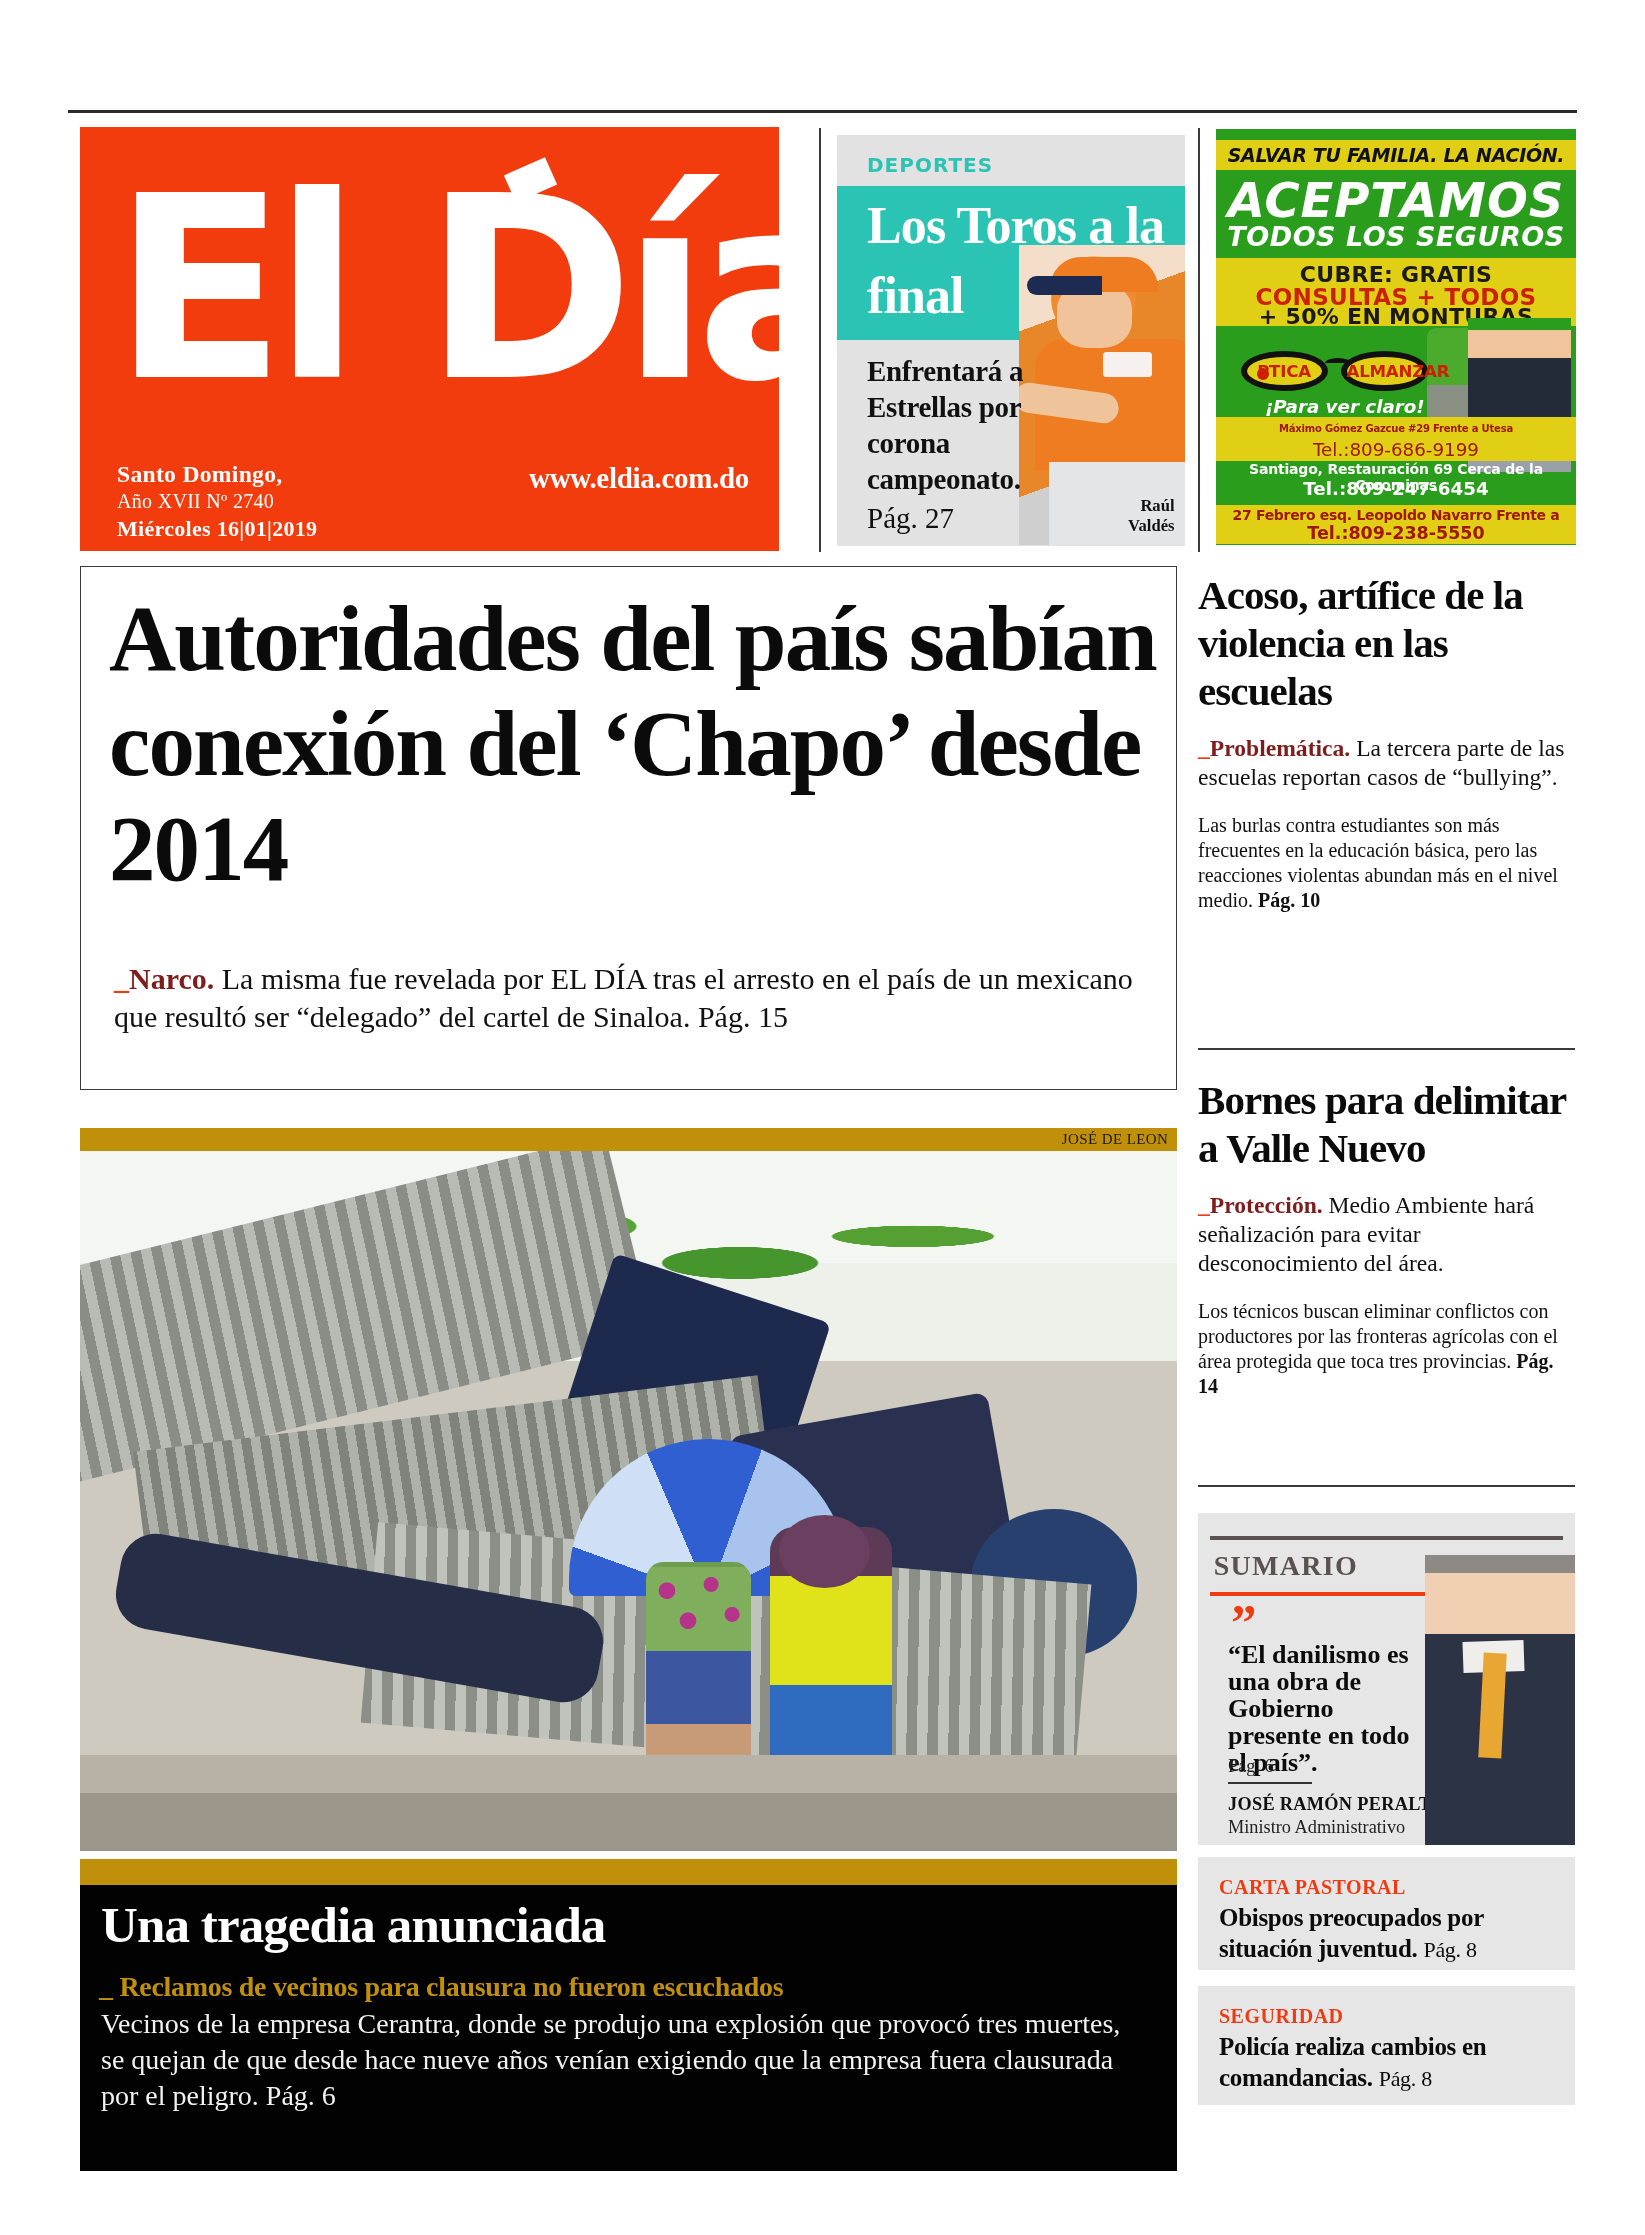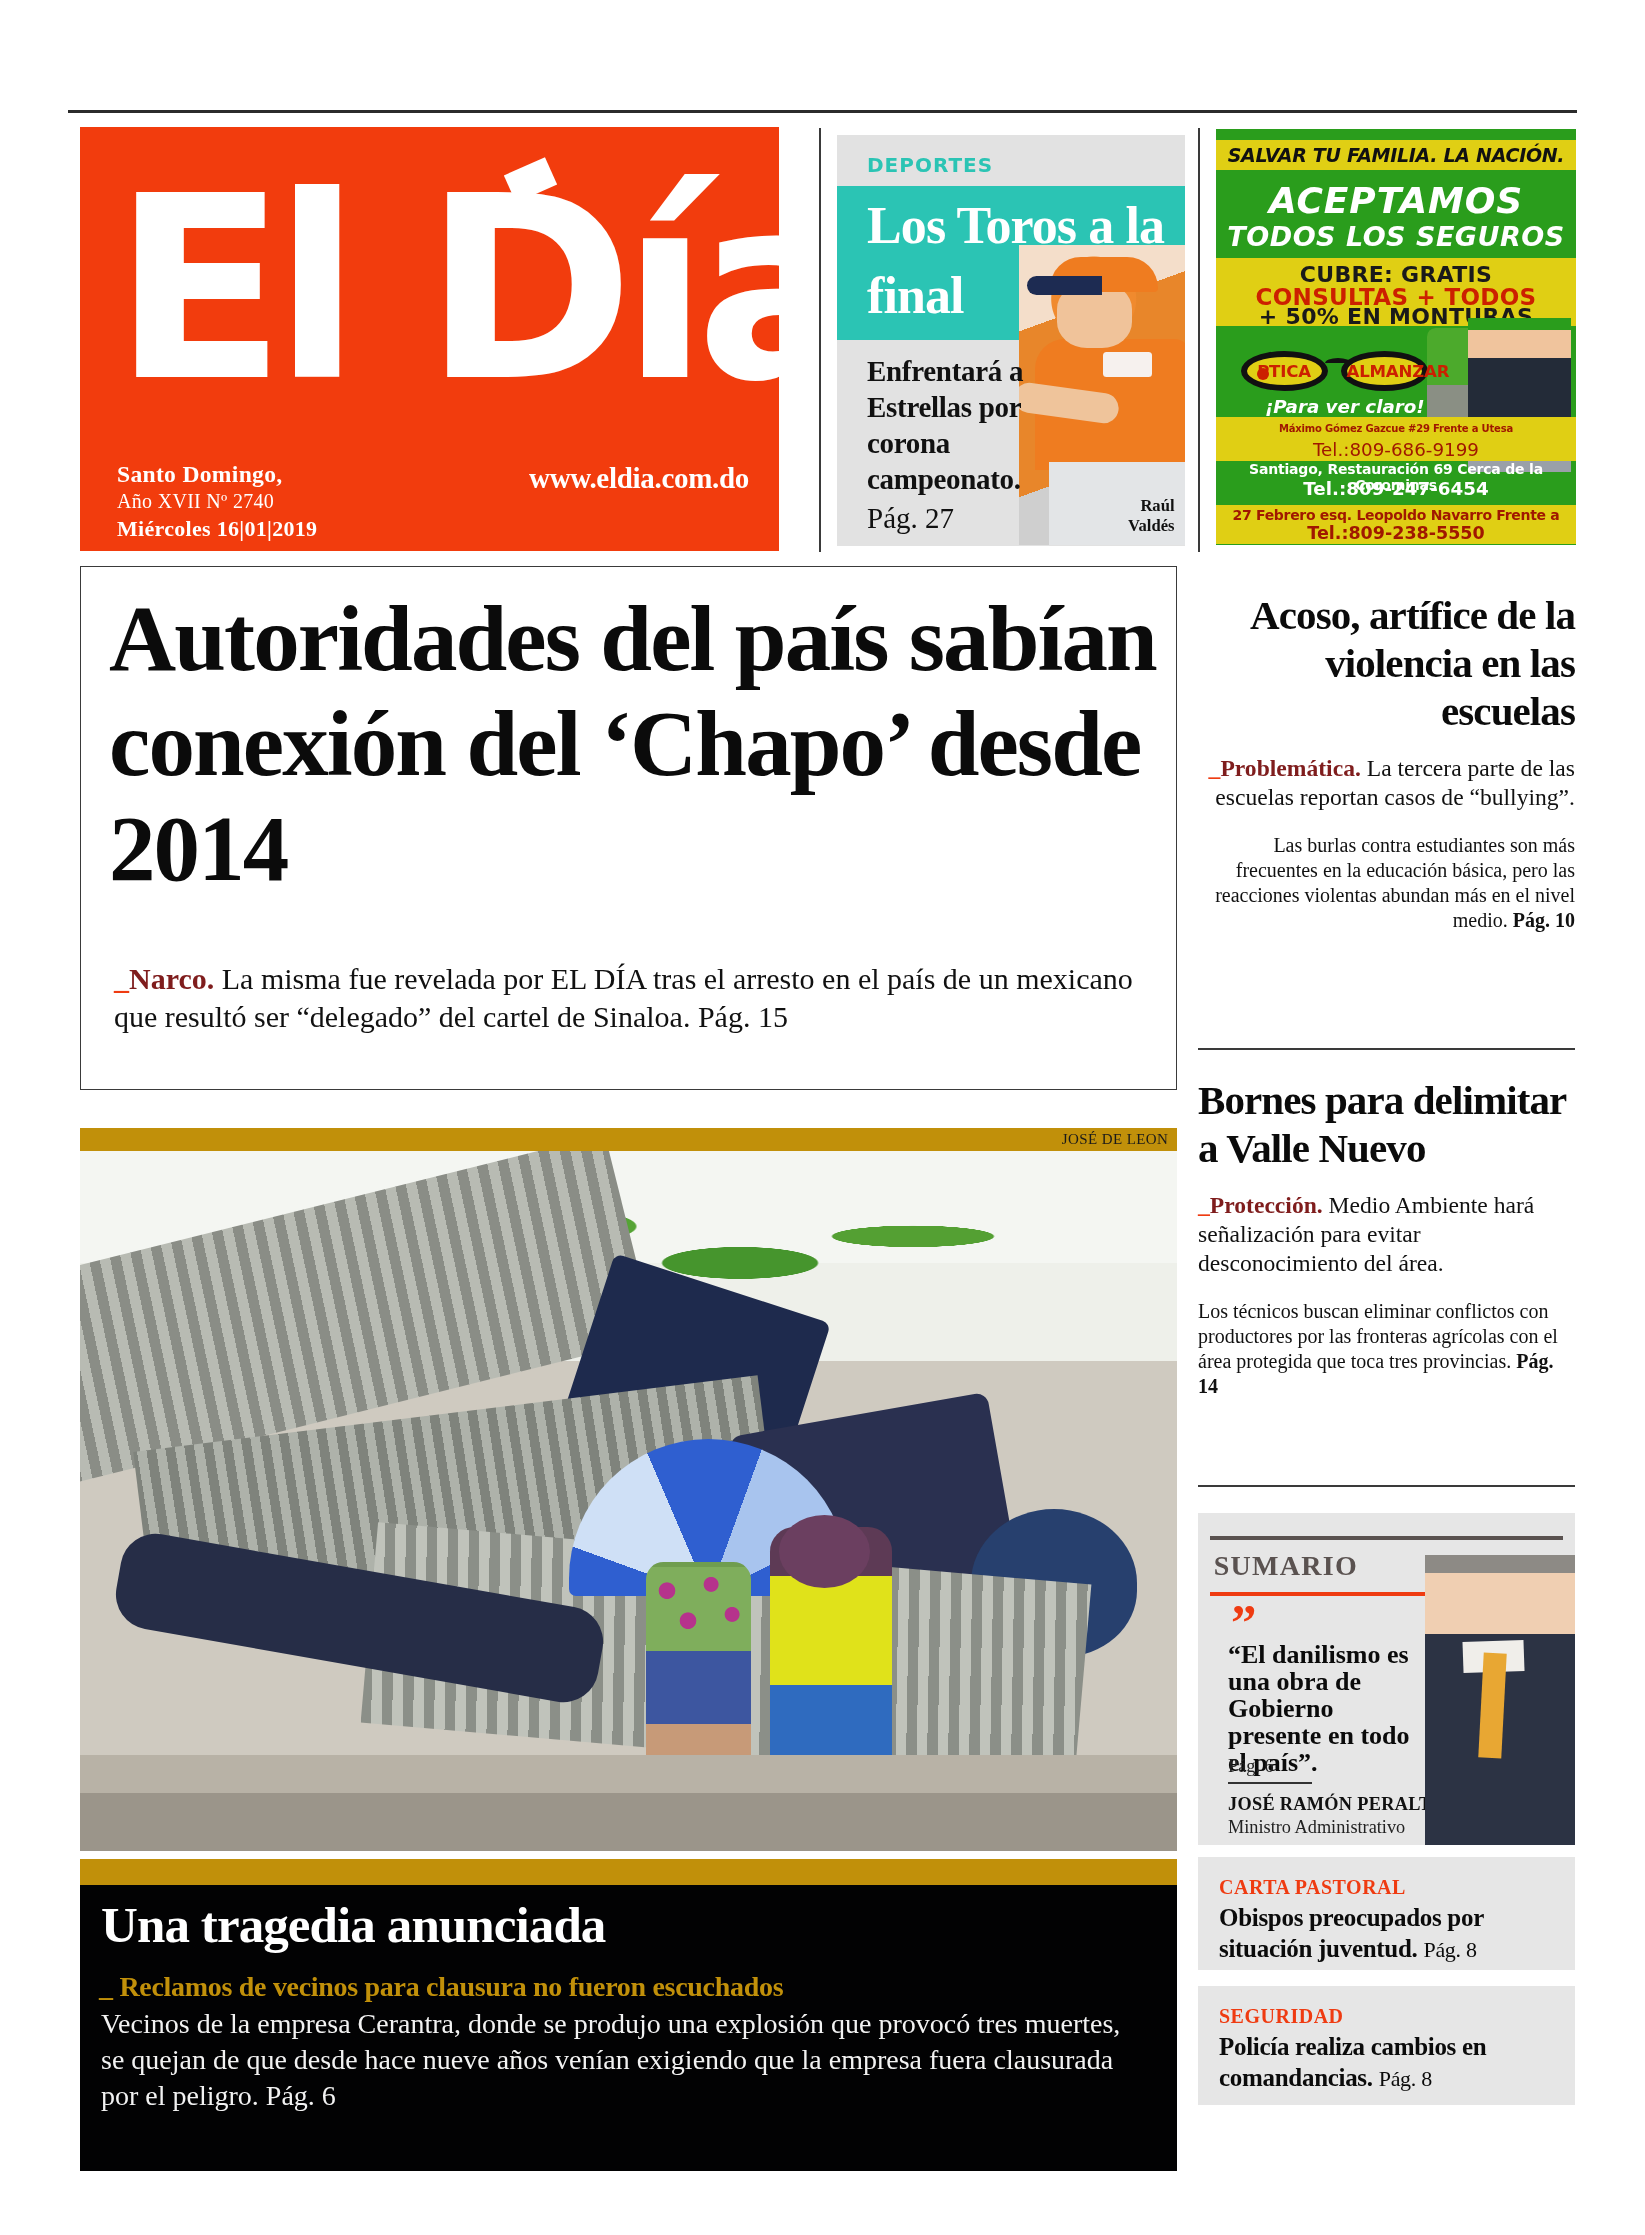--- a/index.html
+++ b/index.html
@@ -149,21 +149,21 @@
   }
   .ad-l1 {
     position: absolute; left: 0; top: 10.5px; width: 100%; height: 30px;
     background: #e0cf14;
     color: #111; font-size: 19px; font-weight: bold; font-style: italic;
     text-align: center; line-height: 30px; letter-spacing: -0.3px;
   }
   .ad-l2 {
     position: absolute; left: 0; top: 49px; width: 100%;
     color: #fff; font-weight: bold; font-style: italic;
-    text-align: center; font-size: 36px; line-height: 45px; letter-spacing: 0.9px;
+    text-align: center; font-size: 48px; line-height: 45px; letter-spacing: 0.9px;
   }
   .ad-l3 {
     position: absolute; left: 0; top: 94px; width: 100%;
     color: #fff; font-weight: bold; font-style: italic;
     text-align: center; font-size: 27px; line-height: 28px; letter-spacing: 0.5px;
   }
   .ad-yellow-box {
     position: absolute; left: 0; top: 129px; width: 100%; height: 68px;
     background: #e0cf14;
   }
@@ -530,21 +530,21 @@
 
   </div>
 
   <div class="lead">
     <div class="lead-hl">Autoridades del país sabían conexión del ‘Chapo’ desde 2014</div>
     <div class="lead-deck">
       <span class="dash">_</span><span class="kicker-red">Narco.</span><span> La misma fue revelada por EL DÍA tras el arresto en el país de un mexicano que resultó ser “delegado” del cartel de Sinaloa. Pág. 15</span>
     </div>
   </div>
 
-  <div class="rcol" style="top:591px;text-align:right;">
+  <div class="rcol" style="top:571px;">
     <div class="r-hl">Acoso, artífice de la violencia en las escuelas</div>
     <div class="r-deck">
       <span class="dash">_</span><span class="kicker-red">Problemática.</span><span> La tercera parte de las escuelas reportan casos de “bullying”.</span>
     </div>
     <div class="r-body">
       <span>Las burlas contra estudiantes son más frecuentes en la educación básica, pero las reacciones violentas abundan más en el nivel medio.</span>
       <span class="bold">Pág. 10</span>
     </div>
   </div>
 

